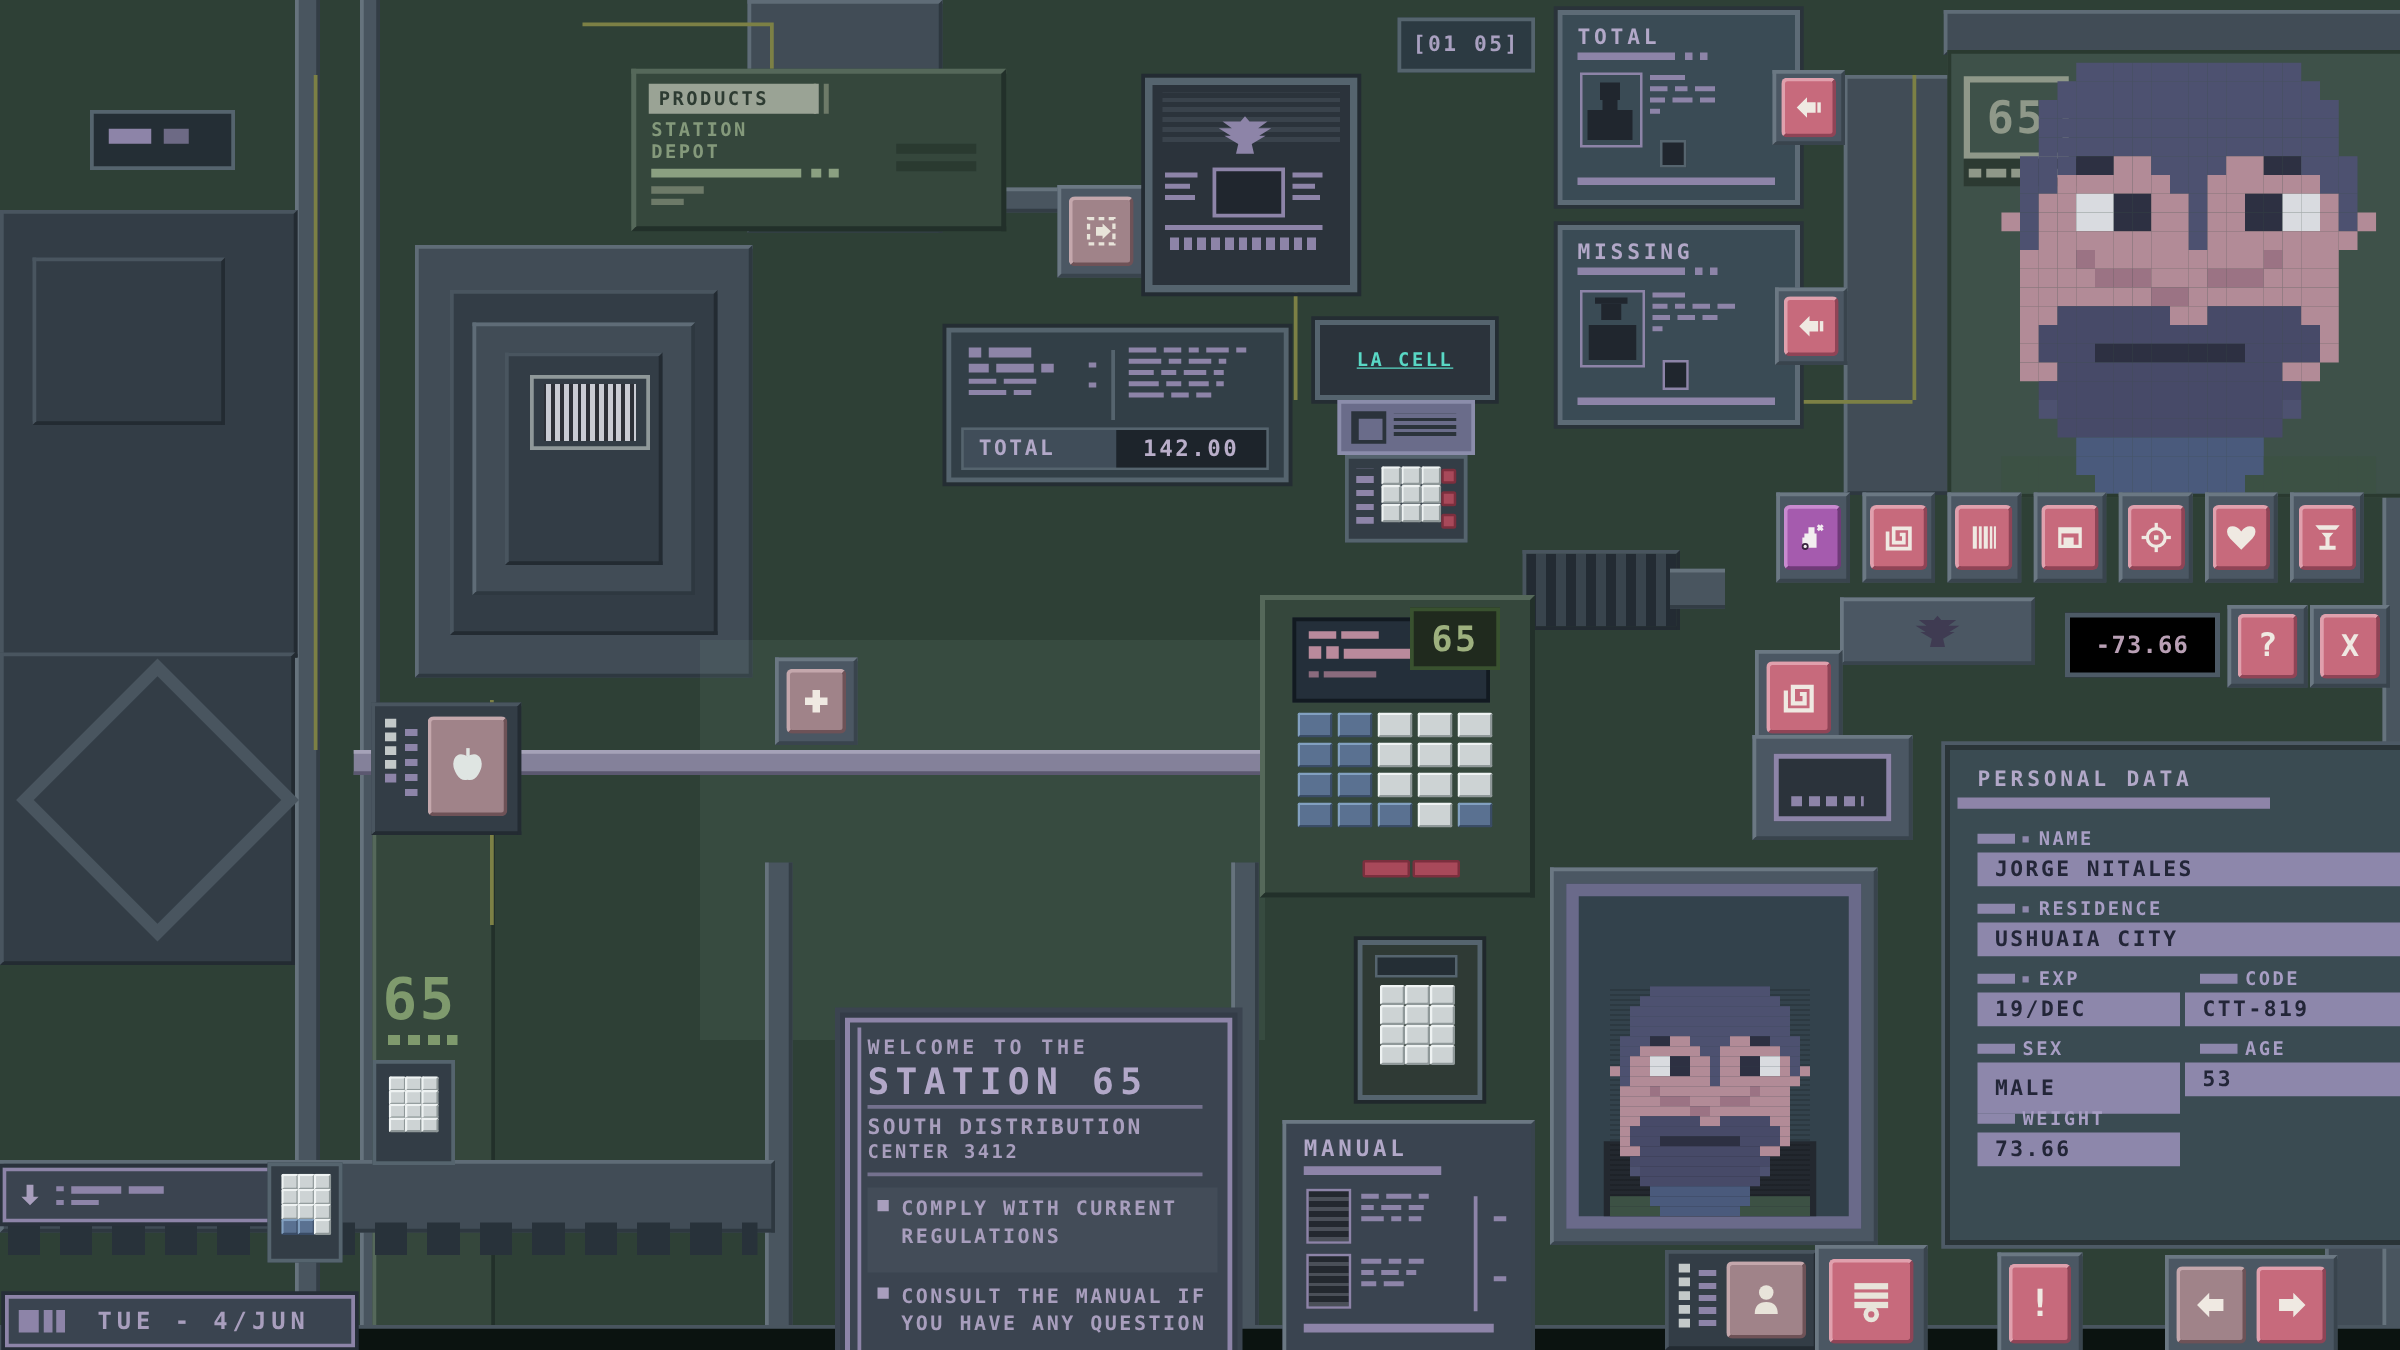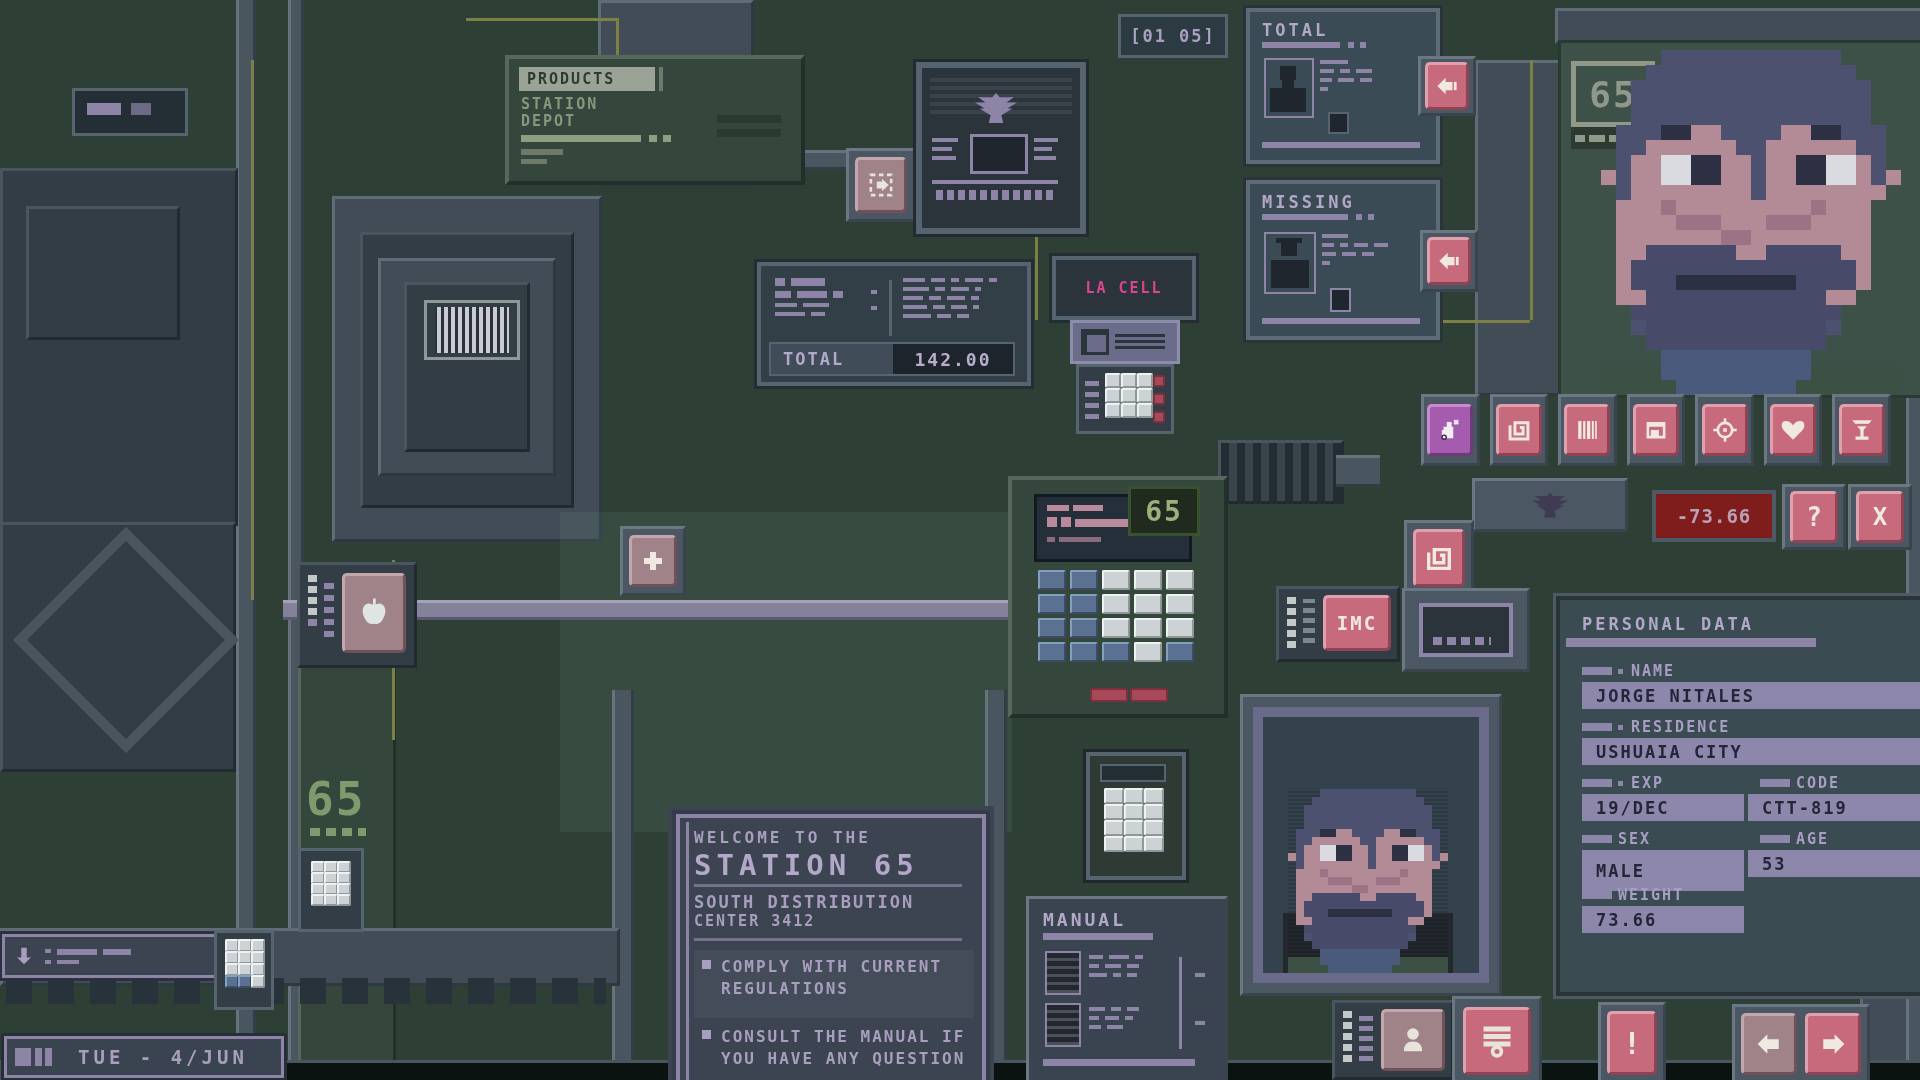--- a/index.html
+++ b/index.html
@@ -648,21 +648,21 @@
       </div>
     </div>
   </div>
 
   <div class="abs steel-frame" style="left:1472px;top:478px;width:150px;height:48px;display:flex;align-items:center;justify-content:center;">
     <svg width="40" height="30" viewBox="0 0 16 12" fill="#3f3b52">
         <path d="M8 1 L9.2 2.4 H14 L11.5 4.2 H15 L11.8 6.2 H13.5 L9.8 8.4 L10.4 11 H5.6 L6.2 8.4 L2.5 6.2 H4.2 L1 4.2 H4.5 L2 2.4 H6.8 Z"></path>
       </svg>
   </div>
 
-  <div class="abs" style="left:1652px;top:490px;width:116px;height:44px;background:#7f1d1d;border:4px solid #4d5a66;display:flex;align-items:center;justify-content:center;font-size:19px;letter-spacing:1px;color:#b9a0b5;">-73.66</div>
+  <div class="abs" style="left:1652px;top:490px;width:116px;height:44px;background:#000000;border:4px solid #4d5a66;display:flex;align-items:center;justify-content:center;font-size:19px;letter-spacing:1px;color:#b9a0b5;">-73.66</div>
   <div class="abs btn-frame" style="left:1782px;top:484px;width:58px;height:60px;">
     <div class="btn-pink" style="width:42px;height:46px;font-size:26px;">?</div>
   </div>
   <div class="abs btn-frame" style="left:1848px;top:484px;width:58px;height:60px;">
     <div class="btn-pink" style="width:42px;height:46px;font-size:24px;">X</div>
   </div>
 
   <div class="abs btn-frame" style="left:1404px;top:520px;width:64px;height:70px;">
     <div class="btn-pink" style="width:46px;height:52px;">
       <svg class="icon-svg" width="30" height="30" viewBox="0 0 16 16">
@@ -1258,21 +1258,21 @@
         </div>
       <div class="row">
           <span class="dash" style="width:22px;height:4px;"></span>
         </div>
     </div>
     <div class="abs bar-lav" style="left:10px;top:112px;width:126px;height:4px;"></div>
     <div class="abs" style="left:14px;top:122px;width:118px;height:10px;background:repeating-linear-gradient(90deg,#8d84a8 0 7px,rgba(0,0,0,0) 7px 11px);"></div>
   </div>
 
   <div class="abs" style="left:1052px;top:256px;width:136px;height:56px;background:#2b333b;border:4px solid #55646e;outline:3px solid #242d33;display:flex;align-items:center;justify-content:center;">
-    <span style="font-size:15px;letter-spacing:2px;color:#ec4899;opacity:.9;">LA CELL</span>
+    <span style="font-size:15px;letter-spacing:2px;color:#5eead4;opacity:.9;text-decoration:underline;">LA CELL</span>
   </div>
   <div class="abs" style="left:1070px;top:320px;width:104px;height:38px;background:#6a6c8a;border:3px solid #8b8dab;">
     <div class="abs" style="left:8px;top:6px;width:22px;height:20px;border:3px solid #2b333b;background:#6a6c8a;box-shadow:6px 6px 0 -3px #2b333b inset;"></div>
     <div class="abs" style="left:42px;top:8px;width:50px;height:18px;background:repeating-linear-gradient(0deg,#2b333b 0 3px,rgba(0,0,0,0) 3px 6px);"></div>
   </div>
   <div class="abs" style="left:1076px;top:364px;width:92px;height:64px;background:#333d46;border:3px solid #55646e;">
     <div id="cell-keys" style="position:absolute;left:26px;top:6px;">
         <div class="keyw" style="position: absolute; left: 0px; top: 0px; width: 12px; height: 11px;"></div>
         <div class="keyw" style="position: absolute; left: 16px; top: 0px; width: 12px; height: 11px;"></div>
         <div class="keyw" style="position: absolute; left: 32px; top: 0px; width: 12px; height: 11px;"></div>
@@ -1282,31 +1282,20 @@
         <div class="keyw" style="position: absolute; left: 0px; top: 30px; width: 12px; height: 11px;"></div>
         <div class="keyw" style="position: absolute; left: 16px; top: 30px; width: 12px; height: 11px;"></div>
         <div class="keyw" style="position: absolute; left: 32px; top: 30px; width: 12px; height: 11px;"></div>
       </div>
     <div class="abs keyr" style="left:74px;top:8px;width:8px;height:8px;"></div>
     <div class="abs keyr" style="left:74px;top:26px;width:8px;height:8px;"></div>
     <div class="abs keyr" style="left:74px;top:44px;width:8px;height:8px;"></div>
     <div class="abs" style="left:6px;top:8px;width:14px;height:44px;background:repeating-linear-gradient(0deg,#8d84a8 0 5px,rgba(0,0,0,0) 5px 11px);"></div>
   </div>
 
-  <div class="abs plate-dark" style="left:1276px;top:586px;width:118px;height:70px;">
-    <div class="indcol" style="position:absolute;left:8px;top:8px;">
-        <i></i>
-        <i></i>
-        <i></i>
-        <i></i>
-        <i></i>
-      </div>
-    <div class="abs" style="left:24px;top:10px;width:12px;height:44px;background:repeating-linear-gradient(0deg,#7b8894 0 5px,rgba(0,0,0,0) 5px 10px);"></div>
-    <div class="btn-pink abs" style="left:44px;top:6px;width:62px;height:50px;font-size:19px;letter-spacing:2px;">IMC</div>
-  </div>
 
   <div class="abs steel-frame" style="left:1402px;top:588px;width:122px;height:78px;">
     <div class="abs" style="left:14px;top:12px;right:14px;bottom:12px;border:4px solid #8d84a8;background:#2b333b;">
       <div class="abs" style="left:10px;bottom:8px;width:58px;height:8px;background:repeating-linear-gradient(90deg,#8d84a8 0 9px,rgba(0,0,0,0) 9px 14px);"></div>
     </div>
   </div>
 
   <div class="abs" style="left:676px;top:814px;width:302px;height:266px;background:#3b4450;border:4px solid #8d84a8;outline:4px solid #343c48;box-shadow:0 0 0 8px #3b4450;">
     <div class="abs" style="left:6px;top:4px;bottom:4px;width:3px;background:#8d84a8;"></div>
     <div class="abs" style="left:14px;top:10px;font-size:16px;letter-spacing:3px;color:#a89ebd;">WELCOME TO THE</div>

